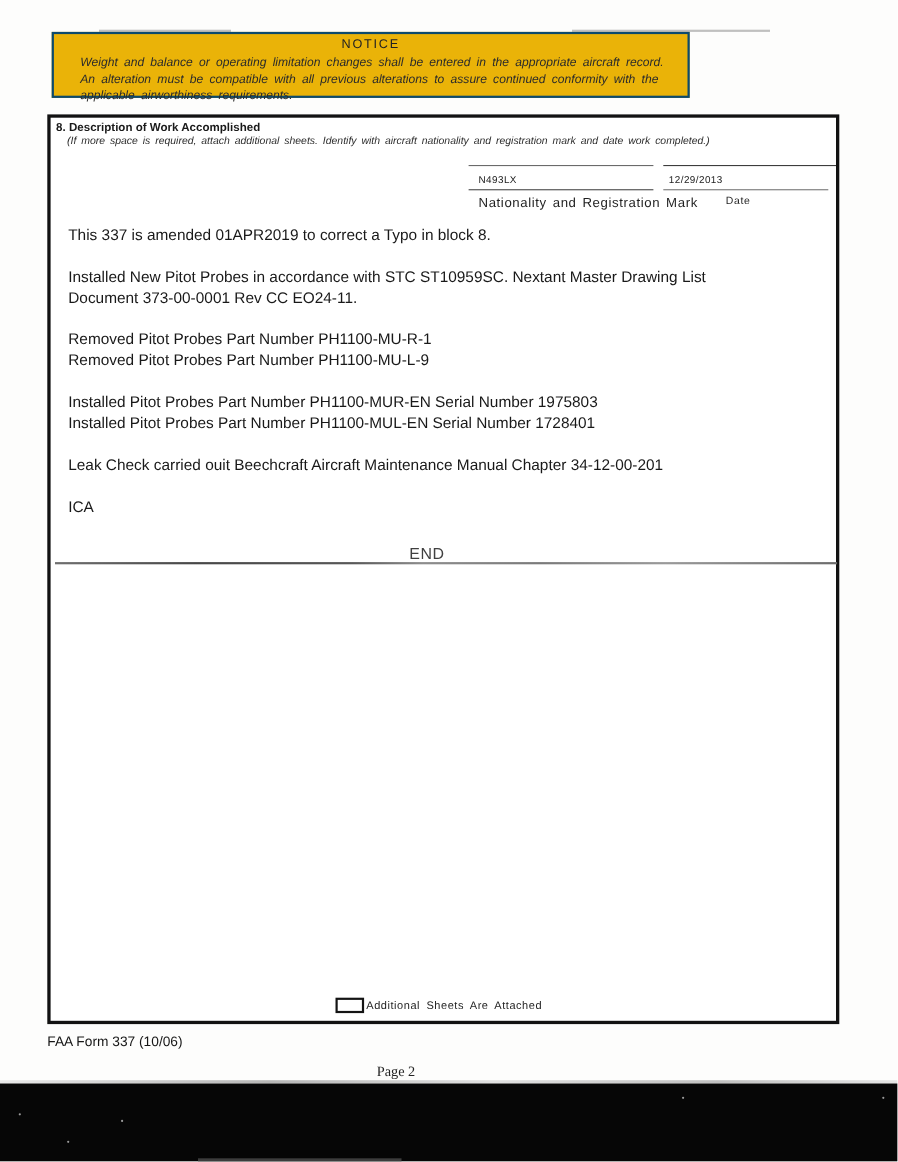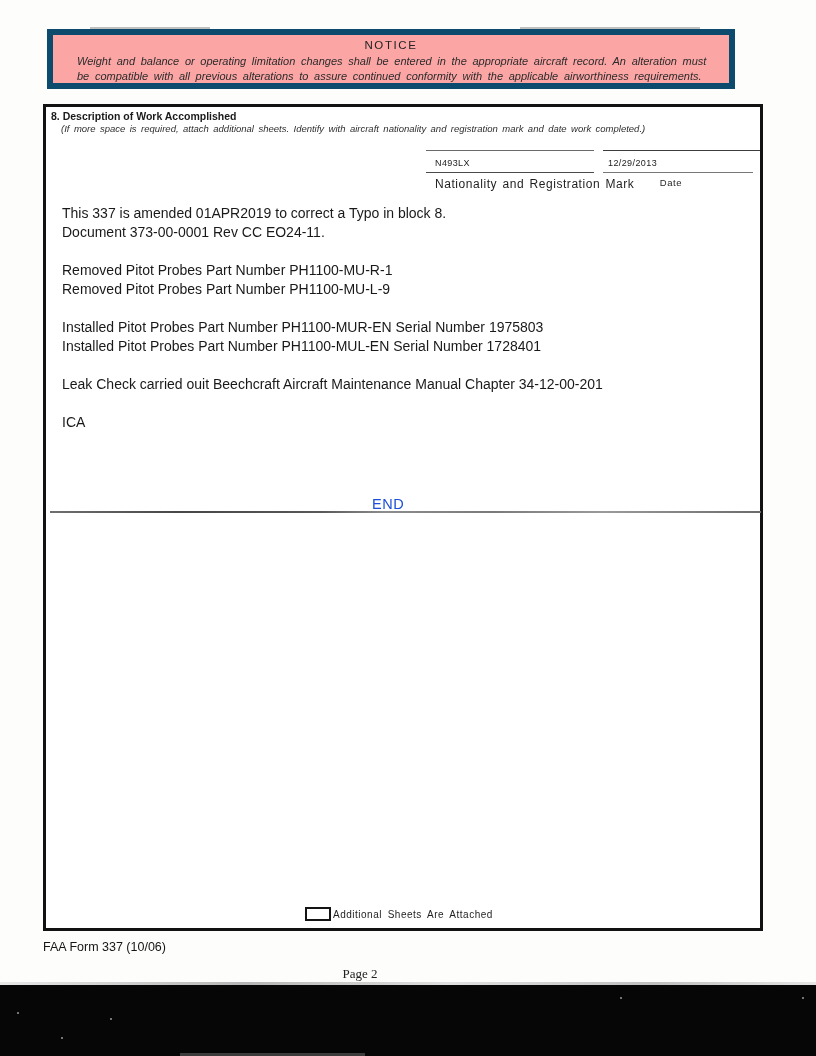--- a/index.html
+++ b/index.html
@@ -7,22 +7,22 @@
   body {
     position:relative;
     background:#fdfdfc;
     font-family:"Liberation Sans", sans-serif;
     color:#1b1b1b;
     overflow:hidden;
   }
 
   
   .notice-box {
-    position:absolute; left:47px; top:29px; width:688px; height:60px;
-    border:6px solid #0c4a6e; background:#fca5a5;
+    position:absolute; left:47px; top:29px; width:580px; height:60px;
+    border:2px solid #0c4a6e; background:#eab308;
   }
   .notice-title {
     text-align:center; font-size:11.5px; letter-spacing:1.6px;
     margin-top:4px; color:#222;
   }
   .notice-body {
     font-style:italic; font-size:11px; line-height:15px;
     margin:3px 14px 0 24px; word-spacing:2.6px; color:#2b2b2b;
   }
 
@@ -54,21 +54,21 @@
   
   .b8-body {
     position:absolute; left:16px; top:97px; width:710px;
     font-size:14px; line-height:19px; color:#191919;
     white-space:nowrap;
   }
   .pgap { margin-top:19px; }
 
   
   .end-row { position:absolute; left:4px; top:386px; width:711px; height:20px; }
-  .end-label { position:absolute; left:322px; bottom:1px; font-size:14.5px; letter-spacing:.5px; color:#1d4ed8; }
+  .end-label { position:absolute; left:322px; bottom:1px; font-size:14.5px; letter-spacing:.5px; color:#404040; }
   .end-line {
     position:absolute; left:0; right:0; bottom:0; height:2px;
     background:linear-gradient(to right,#6f6f6f,#474747 18%,#585858 38%,#8d8d8d 47%,#7a7a7a 62%,#9a9a9a 78%,#6b6b6b);
   }
 
   
   .sheets-row { position:absolute; left:259px; top:799px; height:16px; display:flex; align-items:center; }
   .sheets-checkbox { width:26px; height:14px; border:2px solid #141414; background:#fff; }
   .sheets-label { font-size:10px; letter-spacing:.5px; word-spacing:2.5px; margin-left:2px; color:#1e1e1e; }
 
@@ -105,20 +105,21 @@
   <div class="rule rule-top-right"></div>
   <div class="reg-value">N493LX</div>
   <div class="date-value">12/29/2013</div>
   <div class="rule rule-mid-left"></div>
   <div class="rule rule-mid-right"></div>
   <div class="reg-label">Nationality and Registration Mark</div>
   <div class="date-label">Date</div>
 
   <div class="b8-body">
     <div class="b8-line">This 337 is amended 01APR2019 to correct a Typo in block 8.</div>
+    <div class="b8-line pgap">Installed New Pitot Probes in accordance with STC ST10959SC. Nextant Master Drawing List</div>
     <div class="b8-line">Document 373-00-0001 Rev CC EO24-11.</div>
     <div class="b8-line pgap">Removed Pitot Probes Part Number PH1100-MU-R-1</div>
     <div class="b8-line">Removed Pitot Probes Part Number PH1100-MU-L-9</div>
     <div class="b8-line pgap">Installed Pitot Probes Part Number PH1100-MUR-EN Serial Number 1975803</div>
     <div class="b8-line">Installed Pitot Probes Part Number PH1100-MUL-EN Serial Number 1728401</div>
     <div class="b8-line pgap">Leak Check carried ouit Beechcraft Aircraft Maintenance Manual Chapter 34-12-00-201</div>
     <div class="b8-line pgap">ICA</div>
   </div>
 
   <div class="end-row">

